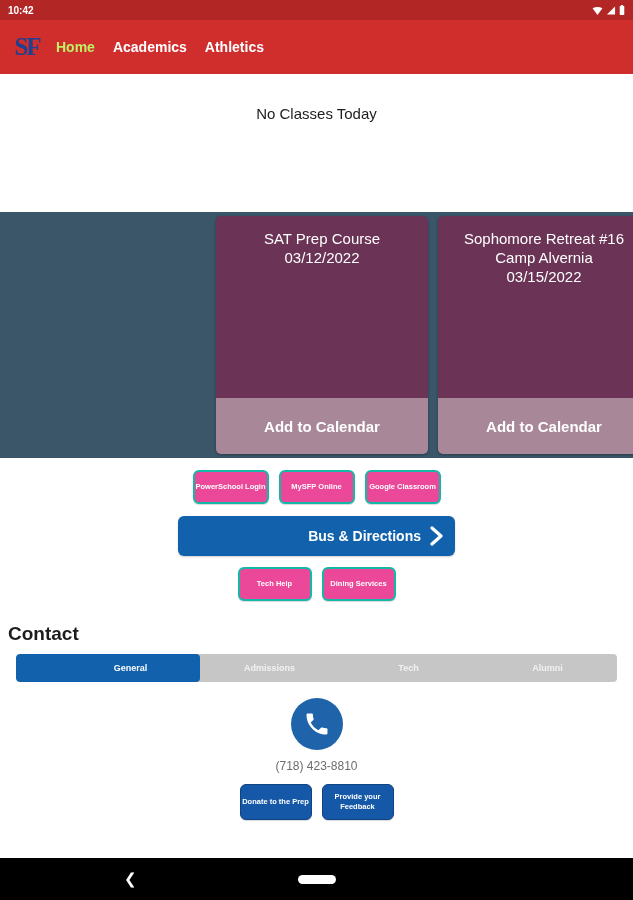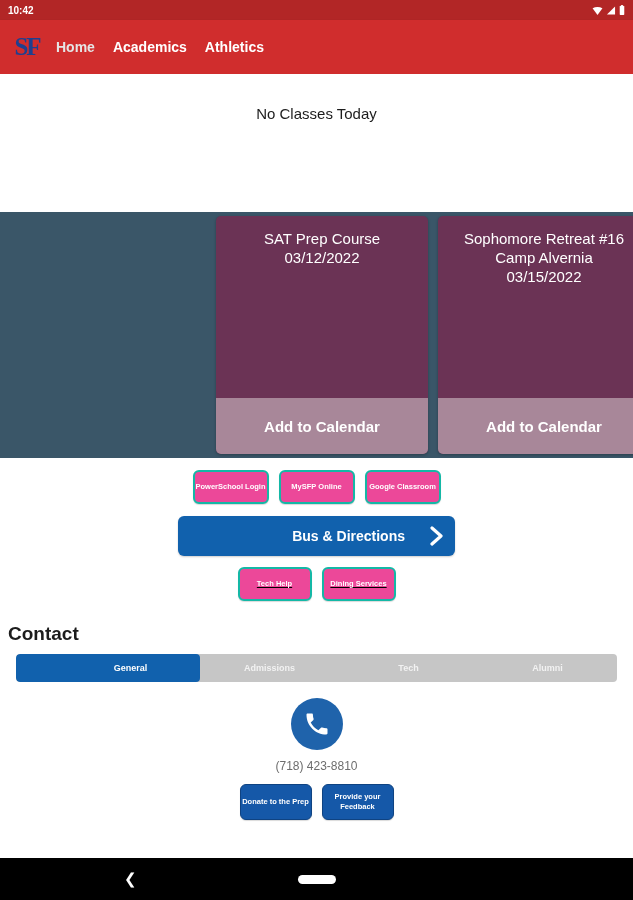--- a/index.html
+++ b/index.html
@@ -29,21 +29,21 @@
   }
   .logo {
     width: 34px; height: 36px; margin-right: 12px;
     display: flex; align-items: center; justify-content: center;
     color: #1f3f8f; font-family: "Liberation Serif", serif;
     font-weight: bold; font-size: 25px; letter-spacing: -2px;
     position: relative;
   }
   .nav { display: flex; align-items: center; gap: 18px; }
   .nav a { font-size: 14px; font-weight: bold; color: #ffffff; text-decoration: none; }
-  .nav a.visited { color: #e5e5e5; }
+  .nav a.visited { color: #bef264; }
 
   
   .classes-wrap {
     height: 138px; background: #ffffff;
     display: flex; justify-content: center; padding-top: 31px;
   }
   .classes-text { font-size: 15px; color: #1c1c1c; }
 
   
   .carousel {
@@ -80,31 +80,31 @@
   }
   .btn-blue-sm {
     background: #1558a8; border: 1px solid #0f4382; border-radius: 6px;
     color: #ffffff; font-size: 7.5px; font-weight: bold;
     text-align: center; line-height: 1.3;
     display: flex; align-items: center; justify-content: center;
     box-shadow: 0 1px 1px rgba(0,0,0,0.15);
   }
   .row-links { margin-top: 12px; }
   .row-links .btn-red { width: 76px; height: 34px; }
-  .row-tech { margin-top: 11px; text-decoration: underline; }
+  .row-tech { margin-top: 11px; }
   .row-tech .btn-red { width: 74px; height: 34px; }
   .row-donate { margin-top: 11px; }
   .row-donate .btn-blue-sm { width: 72px; height: 36px; }
 
   
   .bar-blue {
     width: 277px; height: 40px; margin: 12px auto 0 auto;
     background: #1161ad; border-radius: 6px;
     display: flex; align-items: center; justify-content: flex-end;
-    padding-right: 10px; gap: 24px;
+    padding-right: 10px; gap: 8px;
     box-shadow: 0 1px 2px rgba(0,0,0,0.2);
   }
   .bar-blue .lbl { color: #ffffff; font-size: 14px; font-weight: bold; }
   .chev { width: 16px; height: 20px; }
 
   
   .contact-title {
     margin: 22px 0 0 8px; font-size: 19px; color: #1c1c1c; font-weight: bold;
   }
   .tabs {

